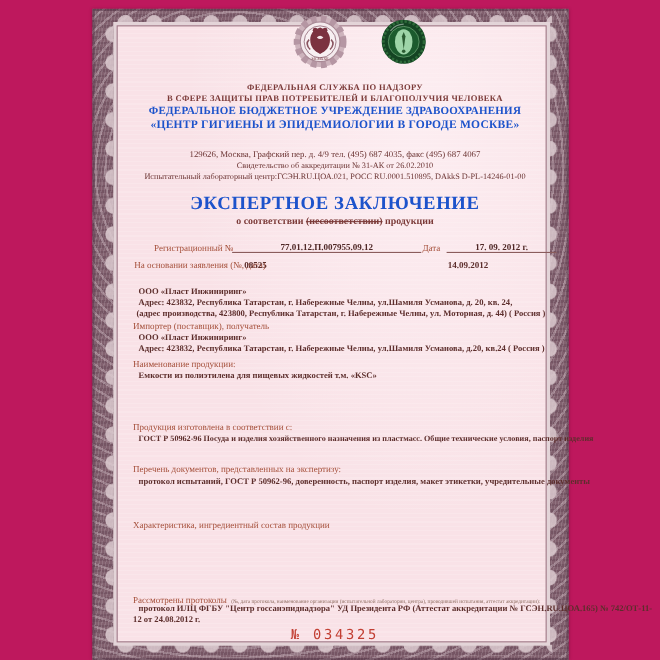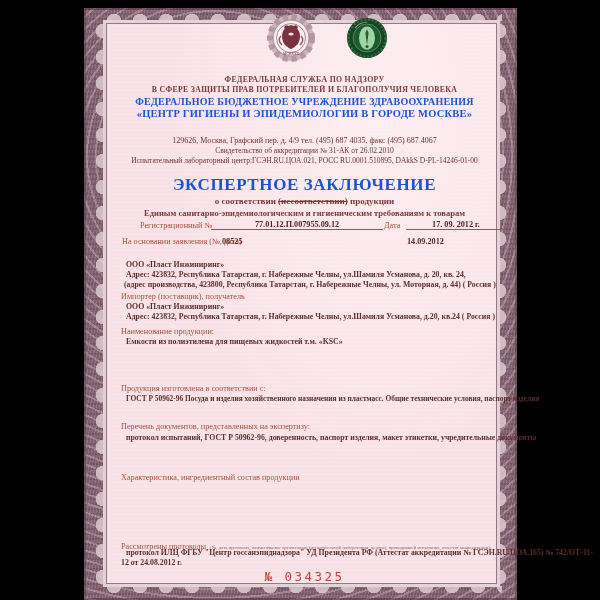--- a/index.html
+++ b/index.html
@@ -1,18 +1,18 @@
 <!DOCTYPE html>
 <html><head>
 <meta charset="utf-8">
 <style>
   * { margin:0; padding:0; box-sizing:border-box; }
   body { background:#ffffff; width:600px; height:600px; overflow:hidden;
          font-family:"Liberation Serif","DejaVu Serif",serif; }
-  .page { position:relative; width:600px; height:600px; background:#000000; }
+  .page { position:relative; width:600px; height:600px; background:#be185d; }
 
   
   .certificate {
     position:absolute; left:84px; top:8px; width:433px; height:592px;
     padding:12px 17px 13px 19px;
     background-color:#82616f;
     background-image:
       repeating-radial-gradient(circle at 30% 25%, rgba(240,224,230,.28) 0 2px, rgba(0,0,0,0) 2px 9px),
       repeating-linear-gradient(100deg, rgba(255,255,255,.12) 0 1px, rgba(0,0,0,0) 1px 3px),
       repeating-linear-gradient(0deg, rgba(60,30,48,.18) 0 2px, rgba(0,0,0,0) 2px 5px);
@@ -106,21 +106,20 @@
         <div class="line ctr addr" style="top:112px; font-size:8px">129626, Москва, Графский пер. д. 4/9 тел. (495) 687 4035, факс (495) 687 4067</div>
         <div class="line ctr addr" style="top:122px">Свидетельство об аккредитации № 31-АК от 26.02.2010</div>
         <div class="line ctr addr" style="top:132px">Испытательный лабораторный центр:ГСЭН.RU.ЦОА.021, РОСС RU.0001.510895, DAkkS D-PL-14246-01-00</div>
 
         <div class="line ctr title-main" style="top:151px">ЭКСПЕРТНОЕ ЗАКЛЮЧЕНИЕ</div>
         <div class="line ctr sub" style="top:172px; font-size:9px">
           <span>о соответствии</span>
           <span class="struck">(несоответствии)</span>
           <span>продукции</span>
         </div>
-        <div class="line ctr sub" style="top:184px; font-size:8.5px">Единым санитарно-эпидемиологическим и гигиеническим требованиям к товарам</div>
 
         <div class="line" style="top:197px; height:13px">
           <span class="label" style="position:absolute; left:19px">Регистрационный №</span>
           <span class="u-field" style="left:90px; width:172px; top:-1px">77.01.12.П.007955.09.12</span>
           <span class="label" style="position:absolute; left:263px">Дата</span>
           <span class="u-field" style="left:285px; width:100px; top:-1px">17. 09. 2012 г.</span>
         </div>
 
         <div class="line" style="top:213px; height:12px">
           <span class="label" style="position:absolute; left:1px">На основании заявления (№, дата)</span>

